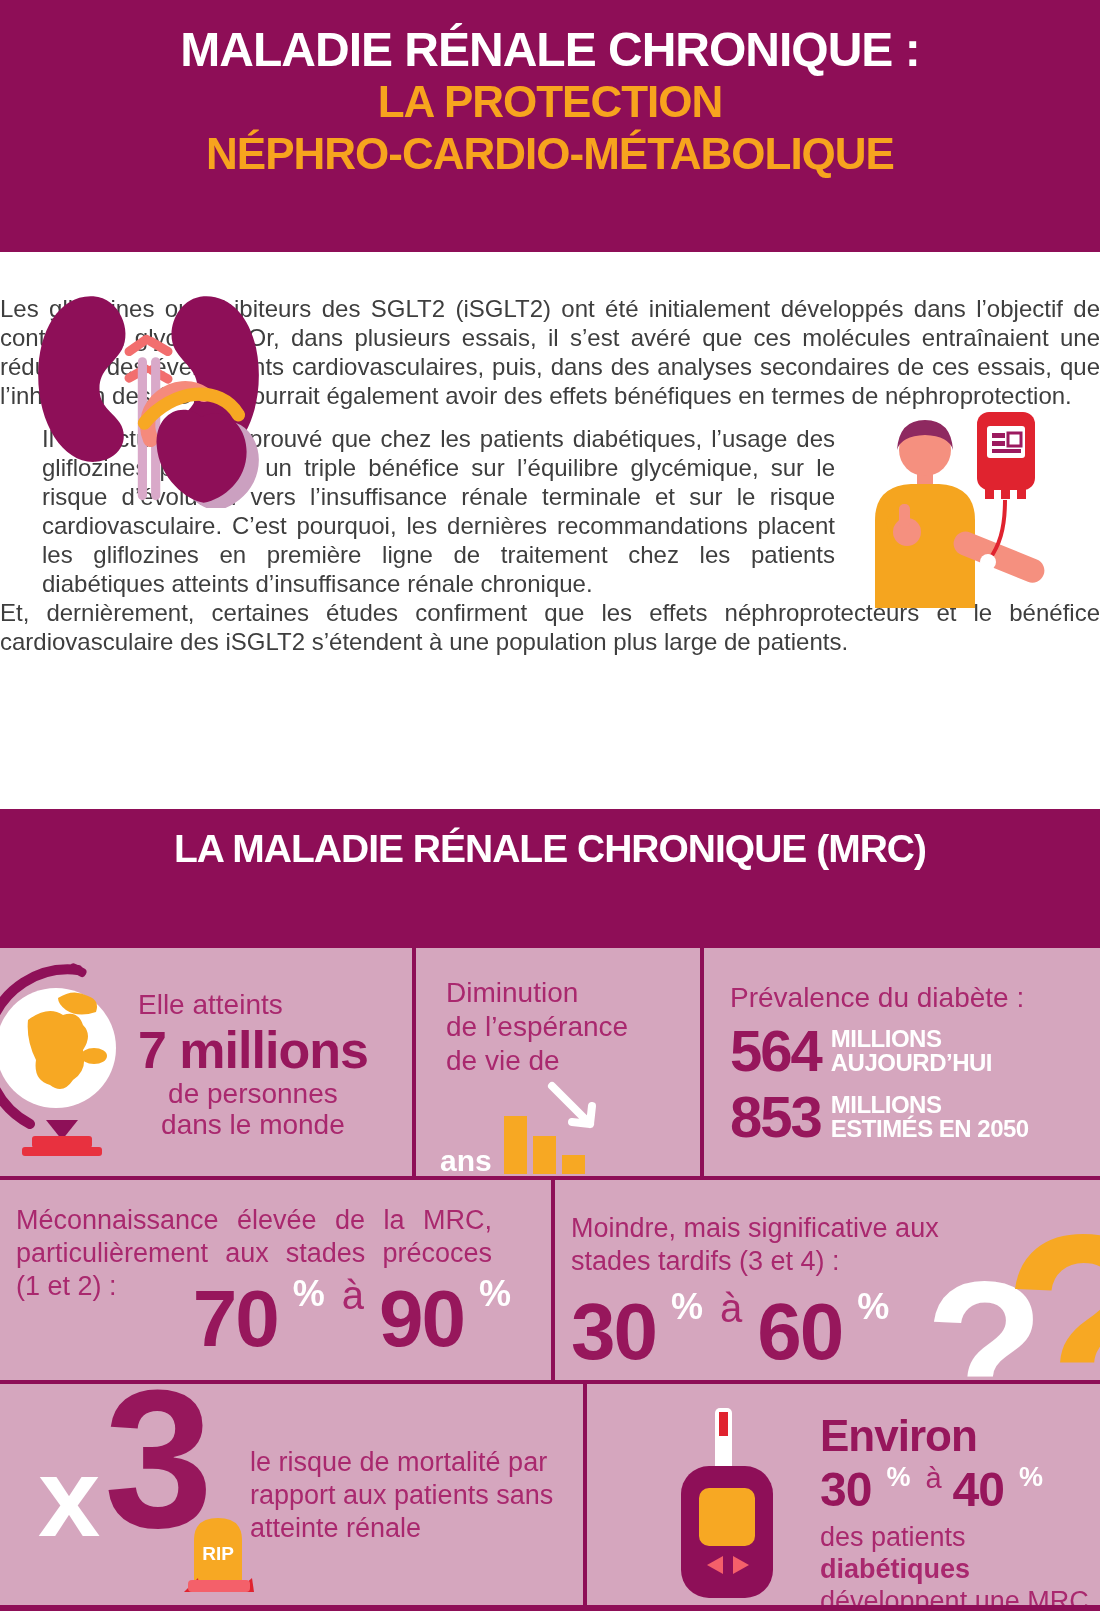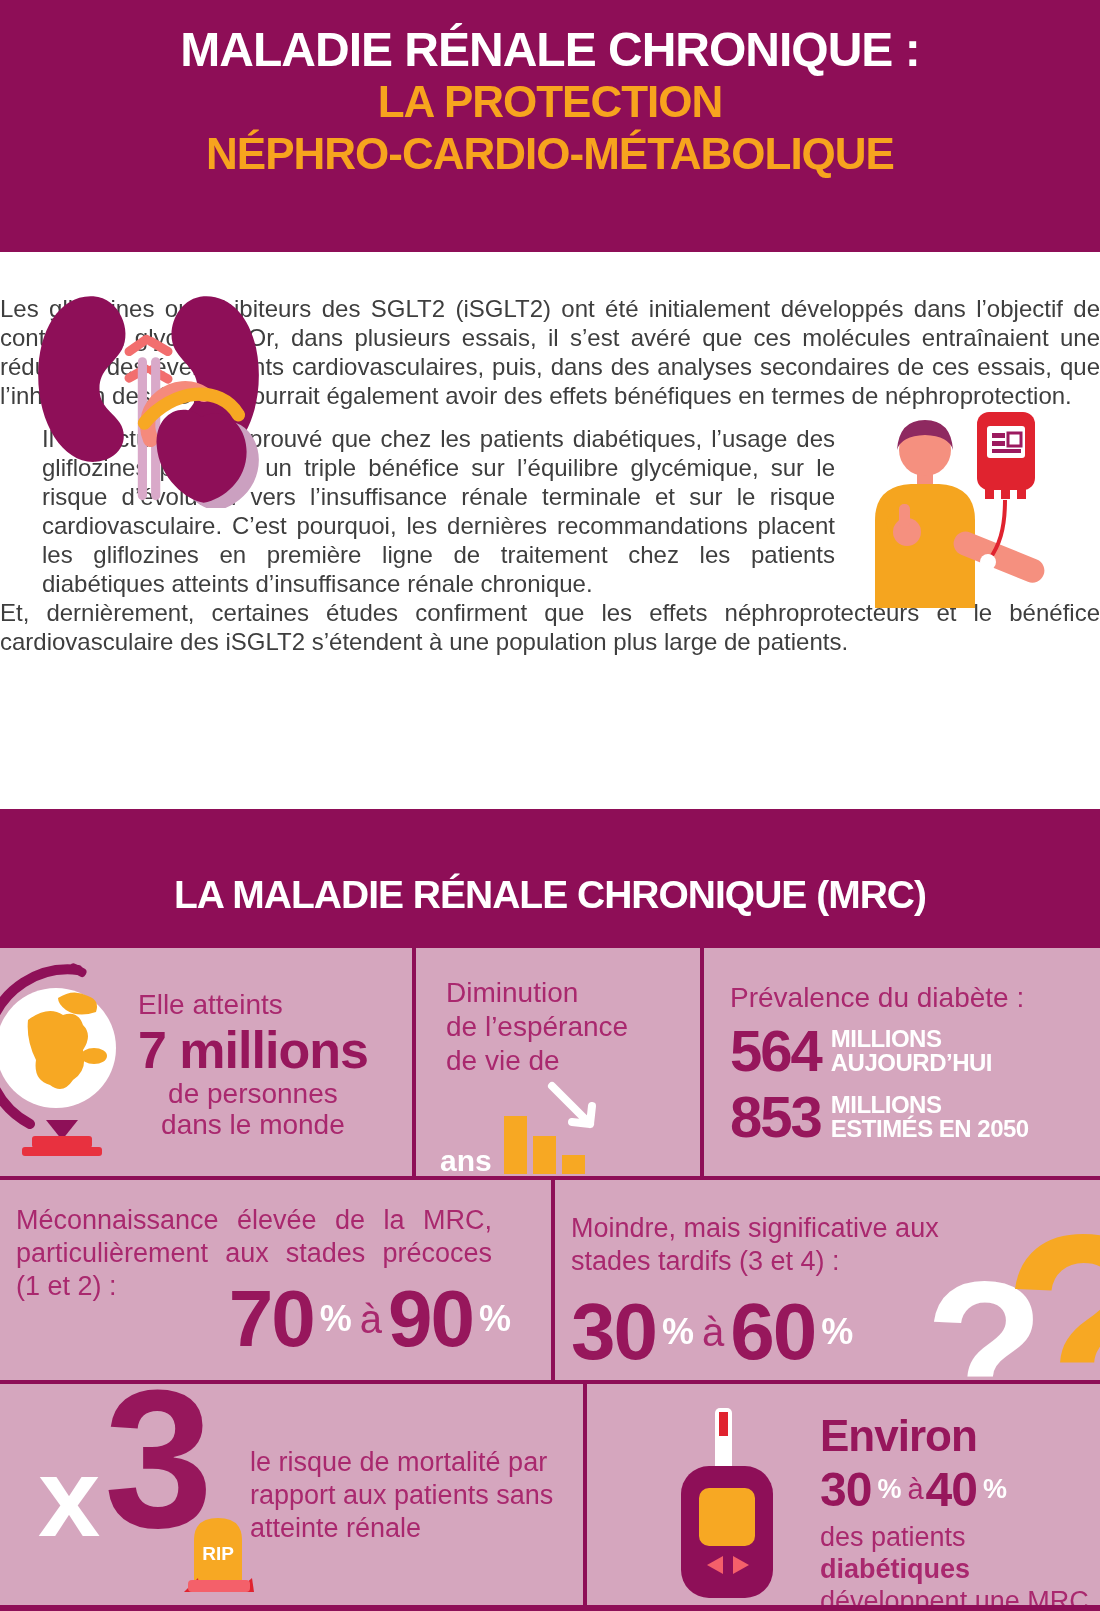--- a/index.html
+++ b/index.html
@@ -18,21 +18,21 @@
   .kidney-wrap{position:absolute;left:30px;top:36px;width:235px;height:220px;}
   .para1{margin-left:277px;margin-right:62px;padding-top:42px;}
   .para2wrap{margin:14px 40px 0 42px;}
   .person-float{float:right;width:225px;height:150px;position:relative;}
   .person-float svg{position:absolute;left:12px;top:-14px;}
   .para3{margin:10px 40px 0 42px;}
 
   
   .band{position:absolute;left:0;top:809px;width:1100px;height:134px;background:#8E0E57;
         text-align:center;box-sizing:border-box;padding-top:16px;}
-  .band .b1{color:#ffffff;font-size:39px;font-weight:700;letter-spacing:-1px;line-height:47px;margin-top:46px;}
+  .band .b1{color:#ffffff;font-size:39px;font-weight:700;letter-spacing:-1px;line-height:47px;}
   .band sup{font-size:21px;vertical-align:20px;}
 
   
   .grid{position:absolute;left:0;top:943px;width:1100px;height:668px;background:#8E0E57;
         box-sizing:border-box;padding-top:5px;}
   .row{display:flex;gap:4px;margin-bottom:4px;}
   .box{background:#D5A6BE;position:relative;box-sizing:border-box;overflow:hidden;}
   .r1 .box{height:228px;}
   .r2 .box{height:200px;padding-left:16px;}
   .r3 .box{height:221px;}
@@ -62,21 +62,21 @@
   .statline{display:flex;align-items:center;gap:10px;margin-bottom:8px;}
   .statline .num{font-size:58px;line-height:58px;letter-spacing:-2px;}
   .statline .lbl{color:#ffffff;font-weight:700;font-size:24px;line-height:24px;letter-spacing:-0.5px;}
 
   
   .bD{padding:24px 30px 0 40px;}
   .bE{padding:32px 0 0 34px;}
   .bD .txt,.bE .txt{font-size:27px;line-height:33px;color:#A9286E;}
   .bD .txt{text-align:justify;width:476px;}
   .bE .txt{width:392px;}
-  .range{display:flex;align-items:center;}
+  .range{display:flex;align-items:flex-start;gap:9px;}
   .range .big{font-size:80px;letter-spacing:-2px;}
   .range .pct{color:#ffffff;font-weight:700;font-size:36px;margin:0 8px 0 6px;}
   .range .pct:last-child{margin-right:0;}
   .range .conj{color:#A9286E;font-size:40px;margin-right:6px;}
   .bD .range{justify-content:flex-end;padding-right:10px;margin-top:-30px;}
   .bE .range{margin-top:8px;}
   .qmark{position:absolute;font-weight:700;line-height:1;}
   .qwhite{color:#ffffff;font-size:195px;left:370px;top:72px;}
   .qorange{color:#F7A823;font-size:262px;left:448px;top:16px;}
 

